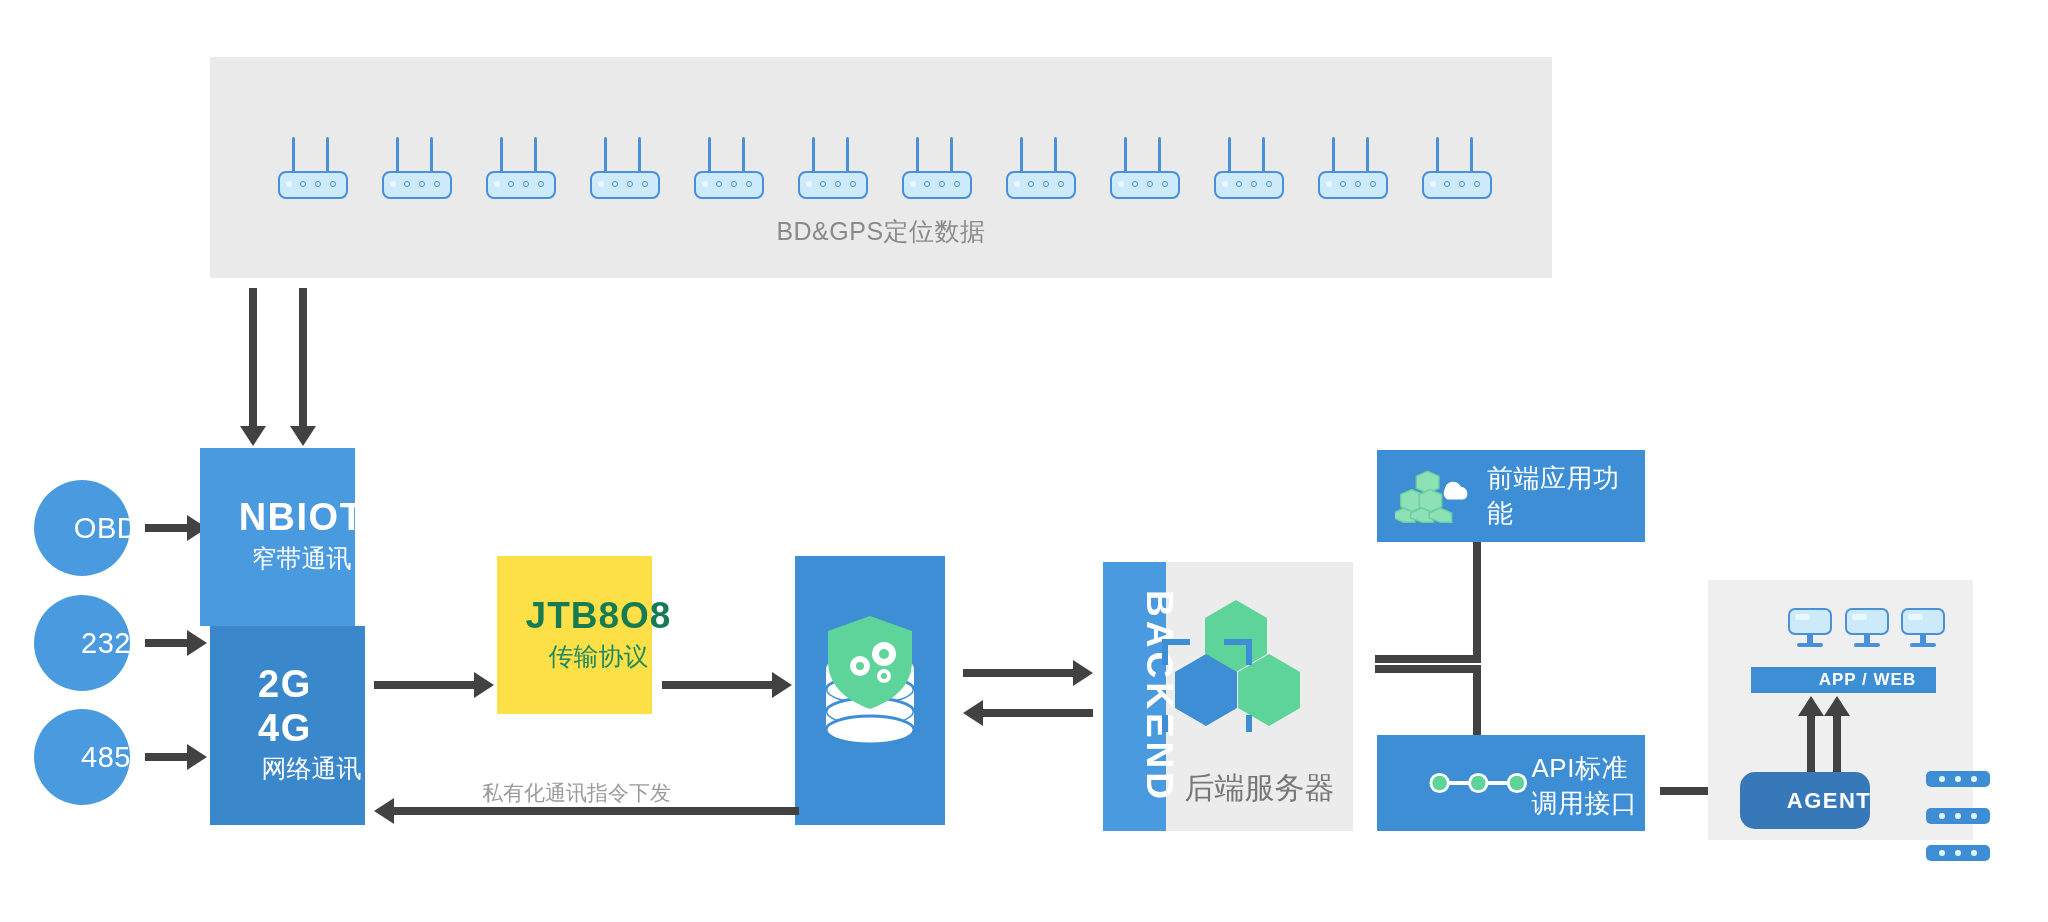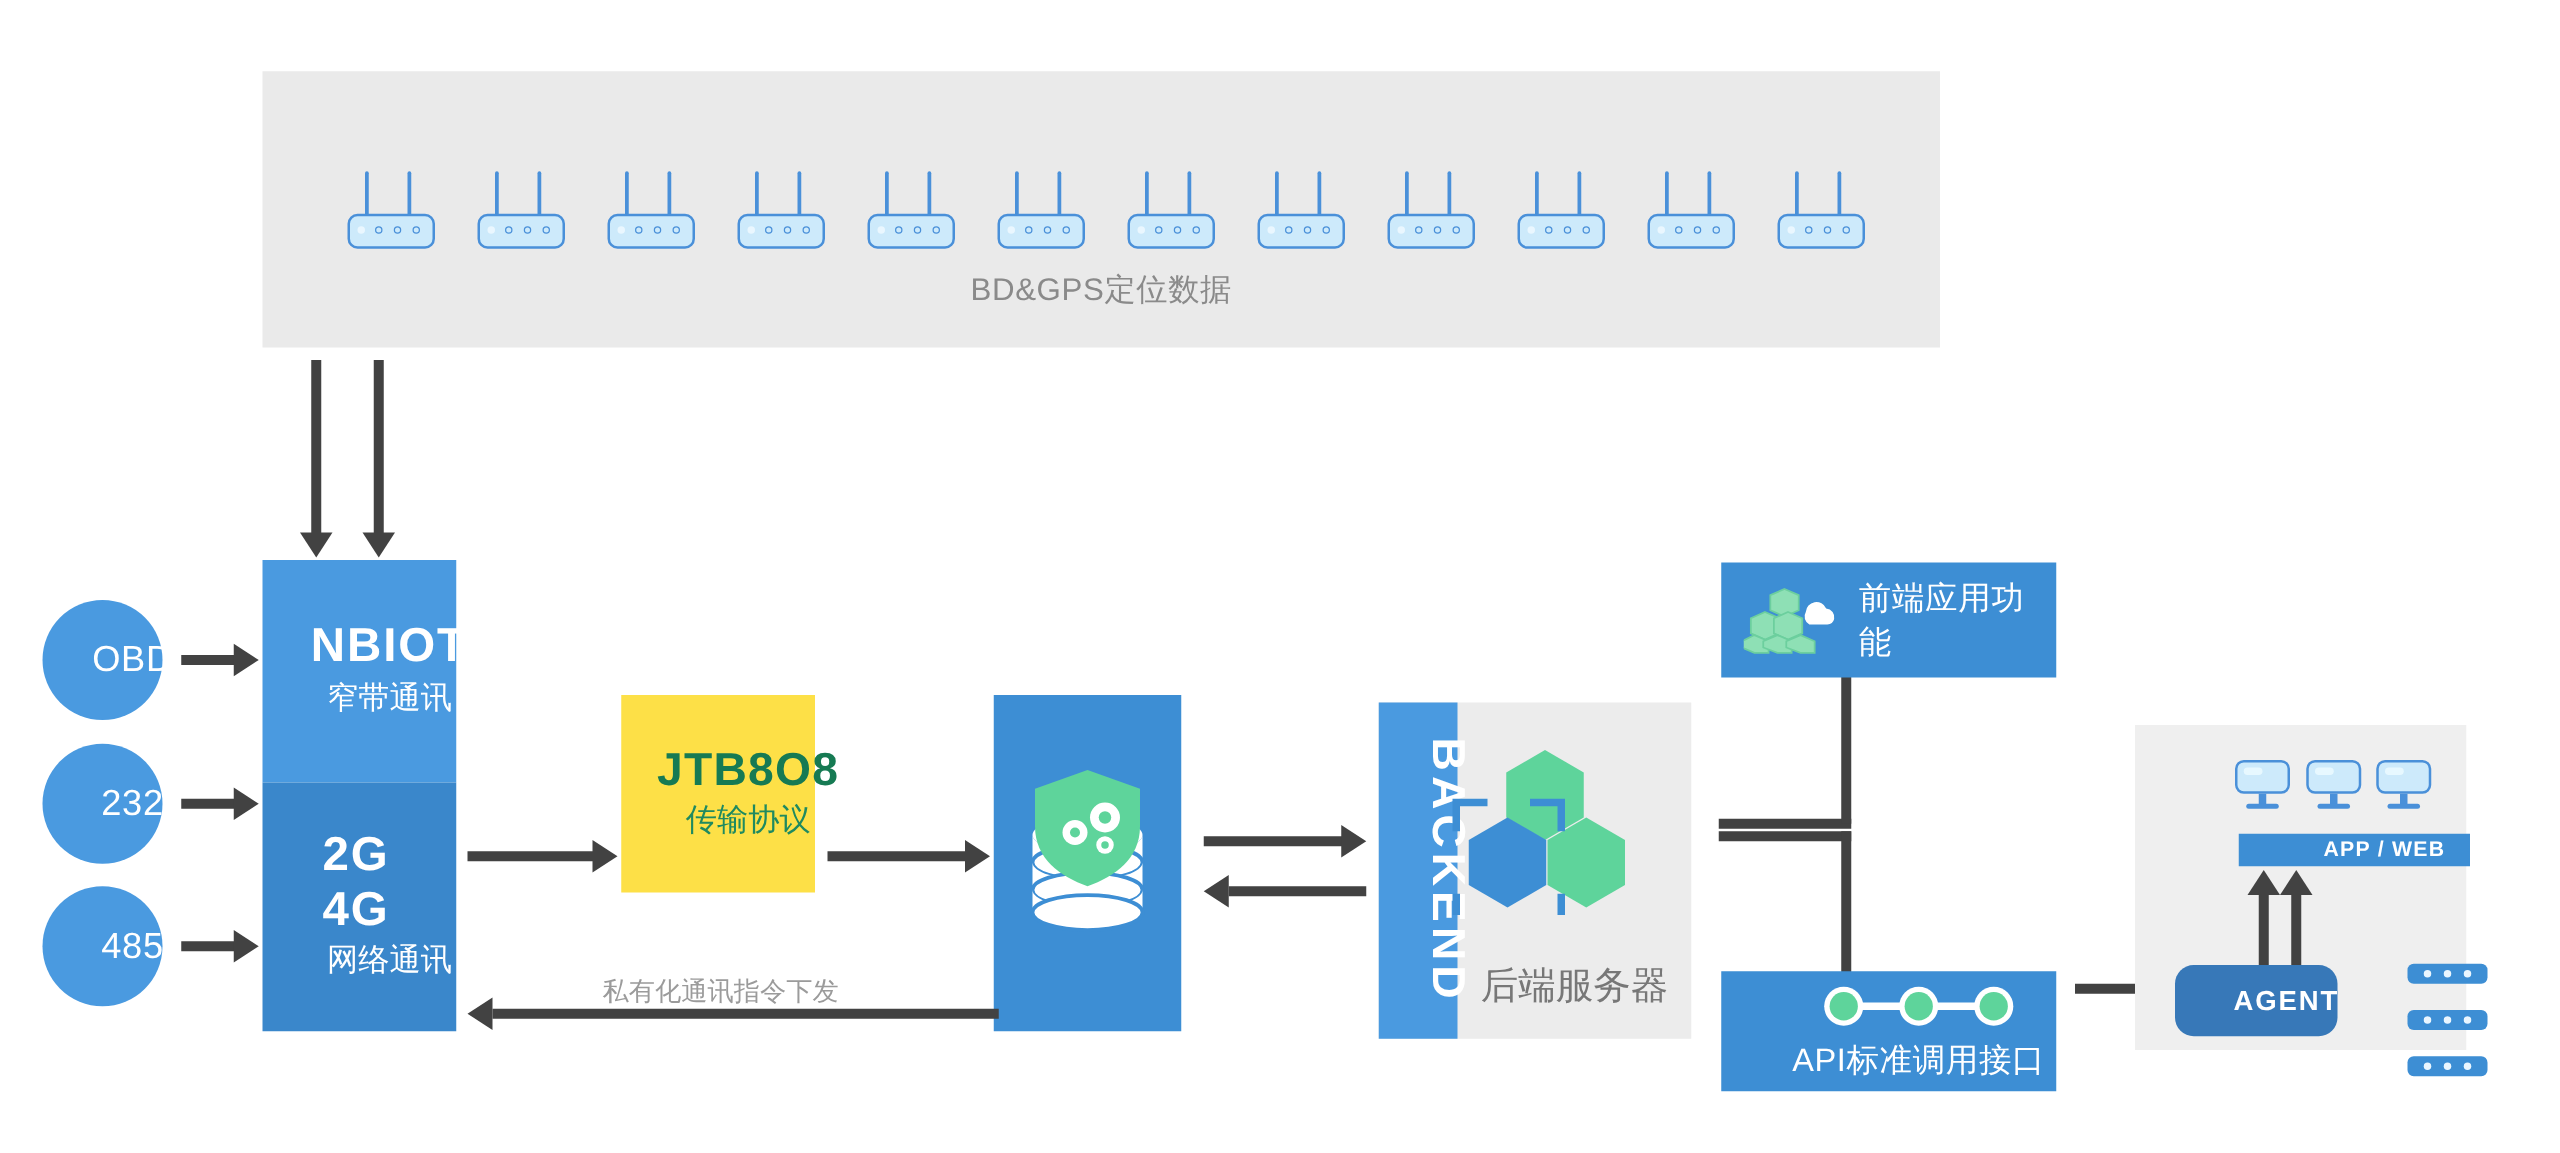--- a/index.html
+++ b/index.html
@@ -75,21 +75,21 @@
   .backend-bar span{
     writing-mode:vertical-rl;font-size:37px;font-weight:bold;letter-spacing:4px;
   }
   .backend-label{
     position:absolute;width:100%;text-align:center;color:#777;font-size:30px;
   }
 
   
   .fe-block{background:#3d8ed4;display:flex;align-items:center;}
   .fe-text{color:#ffffff;font-size:26px;letter-spacing:.5px;}
-  .api-block{background:#3d8ed4;display:flex;flex-direction:column;align-items:center;justify-content:center;margin-top:42px;}
+  .api-block{background:#3d8ed4;display:flex;flex-direction:row;align-items:center;justify-content:center;}
   .api-text{color:#ffffff;font-size:26px;letter-spacing:.5px;}
 
   
   .agent-panel{background:#efefef;}
   .monitor{position:relative;width:44px;height:42px;}
   .monitor .scr{
     position:absolute;left:0;top:0;width:44px;height:27px;
     background:#cdeafb;border:2.5px solid #4a90d9;border-radius:7px;box-sizing:border-box;
   }
   .monitor .scr:after{
@@ -289,21 +289,21 @@
   </div>
   <div class="arrow-h" style="left:145px;top:630px;width:62px;height:26px;">
     <span class="ashaft" style="left:0;top:9px;width:46px;height:8px;"></span>
     <span class="ahead head-r" style="left:42px;top:0;"></span>
   </div>
   <div class="arrow-h" style="left:145px;top:744px;width:62px;height:26px;">
     <span class="ashaft" style="left:0;top:9px;width:46px;height:8px;"></span>
     <span class="ahead head-r" style="left:42px;top:0;"></span>
   </div>
 
-  <div class="abs nbiot-top blue-light" style="left:210px;top:448px;width:155px;height:178px;">
+  <div class="abs nbiot-top blue-light" style="left:200px;top:448px;width:155px;height:178px;">
     <div class="t-en">NBIOT</div>
     <div class="t-cn">窄带通讯</div>
   </div>
   <div class="abs nbiot-bot blue-dark" style="left:210px;top:626px;width:155px;height:199px;">
     <div class="t-en">2G 4G</div>
     <div class="t-cn">网络通讯</div>
   </div>
 
   <div class="arrow-h" style="left:374px;top:672px;width:120px;height:26px;">
     <span class="ashaft" style="left:0;top:9px;width:104px;height:8px;"></span>
@@ -429,21 +429,21 @@
           <span class="neck"></span>
           <span class="base"></span>
       </span>
       <span class="monitor">
         <span class="scr"></span>
           <span class="neck"></span>
           <span class="base"></span>
       </span>
     </div>
 
-    <div class="abs appweb" style="left:43px;top:87px;width:185px;height:26px;margin-left:40px;">
+    <div class="abs appweb" style="left:43px;top:87px;width:185px;height:26px;">
       <span>APP / WEB</span>
     </div>
 
     <div class="arrow-v" style="left:90px;top:116px;width:26px;height:76px;">
       <span class="ashaft" style="left:9px;top:16px;width:8px;height:60px;"></span>
       <span class="ahead head-u" style="left:0;top:0;"></span>
     </div>
     <div class="arrow-v" style="left:116px;top:116px;width:26px;height:76px;">
       <span class="ashaft" style="left:9px;top:16px;width:8px;height:60px;"></span>
       <span class="ahead head-u" style="left:0;top:0;"></span>

